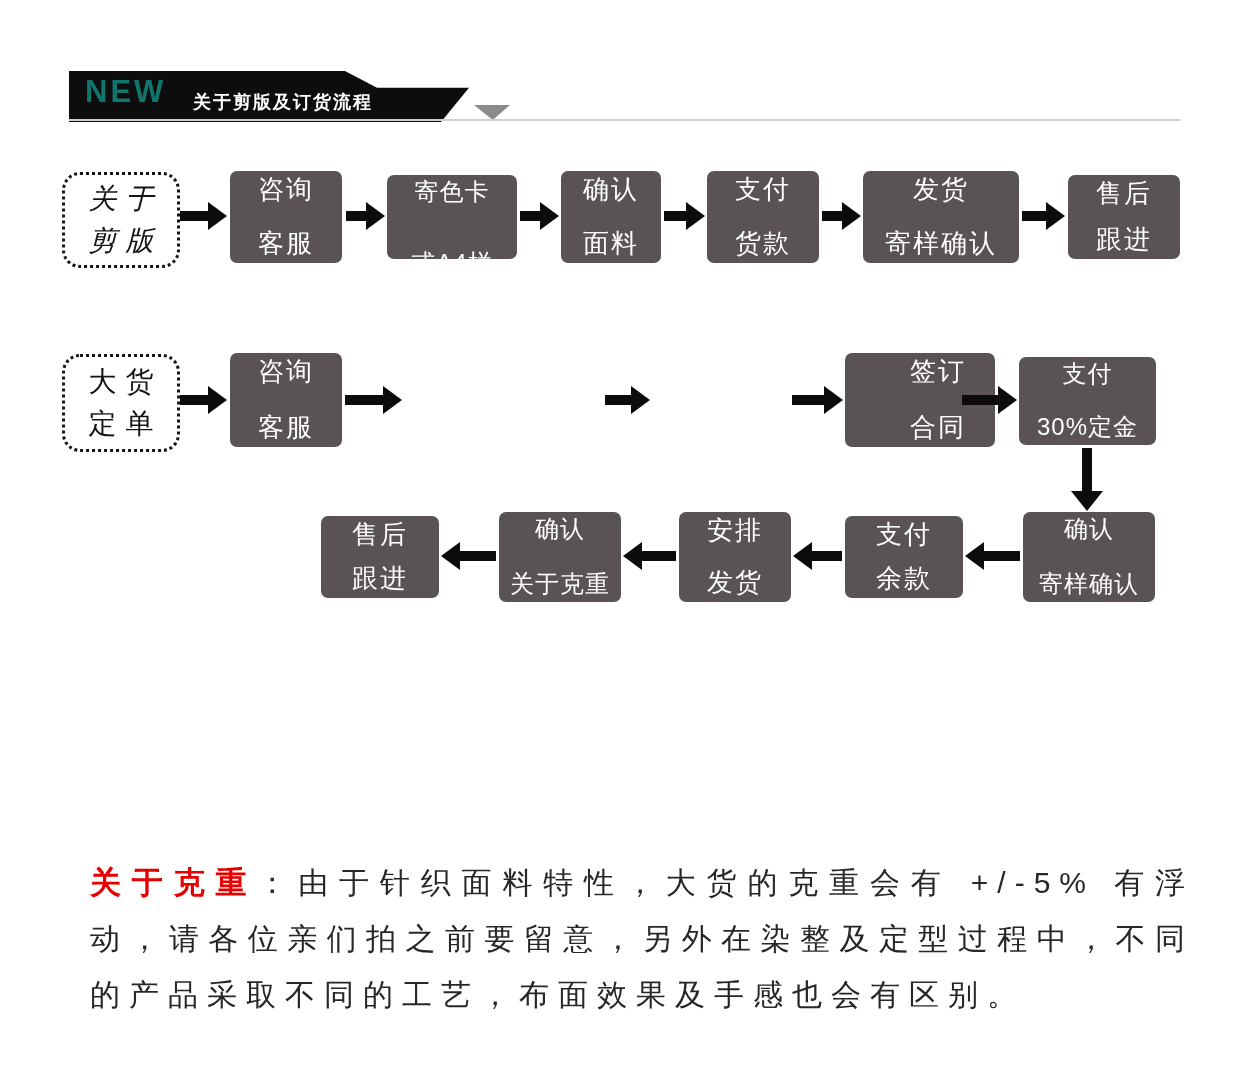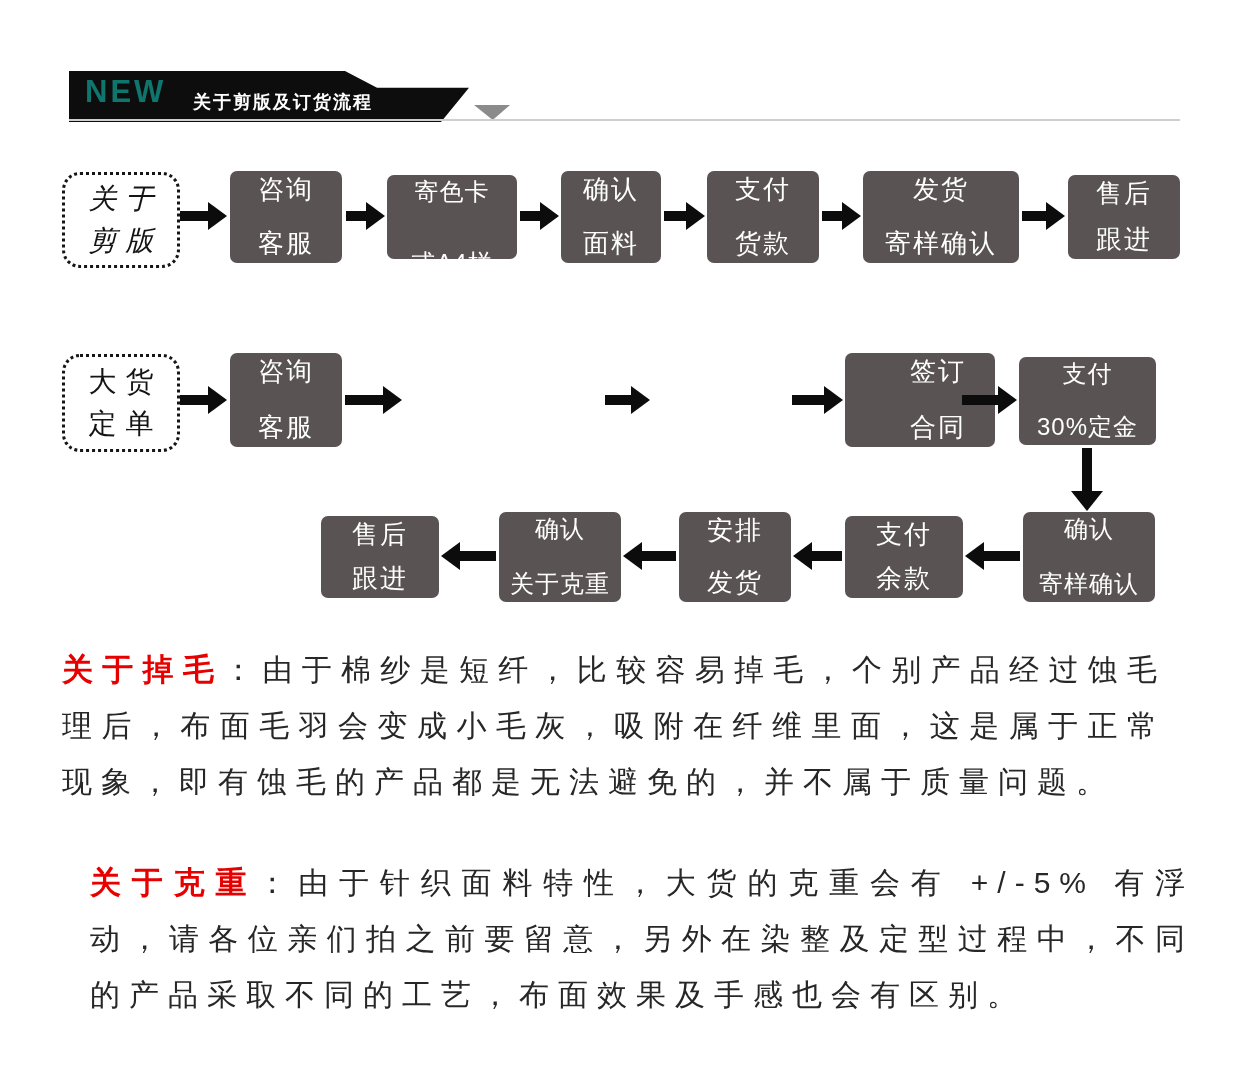--- a/index.html
+++ b/index.html
@@ -146,21 +146,18 @@
   <div class="step" style="left:845px;top:516px;width:118px;height:82px;">
     <span>支付</span>
     <span>余款</span>
   </div>
   <div class="al" style="left:966px;top:542px;width:54px;"></div>
   <div class="step fs24" style="left:1023px;top:512px;width:132px;height:90px;">
     <span>确认</span>
     <span>寄样确认</span>
   </div>
 
-  <div class="note" style="top:642px;">
-    <span class="hd">关于掉毛</span><span>：由于棉纱是短纤，比较容易掉毛，个别产品经过蚀毛理后，布面毛羽会变成小毛灰，吸附在纤维里面，这是属于正常现象，即有蚀毛的产品都是无法避免的，并不属于质量问题。</span>
-  </div>
 
   <div class="note" style="top:855px;margin-left:28px;">
     <span class="hd">关于克重</span><span>：由于针织面料特性，大货的克重会有 +/-5% 有浮动，请各位亲们拍之前要留意，另外在染整及定型过程中，不同的产品采取不同的工艺，布面效果及手感也会有区别。</span>
   </div>
 
 </div>
 
 </body></html>

